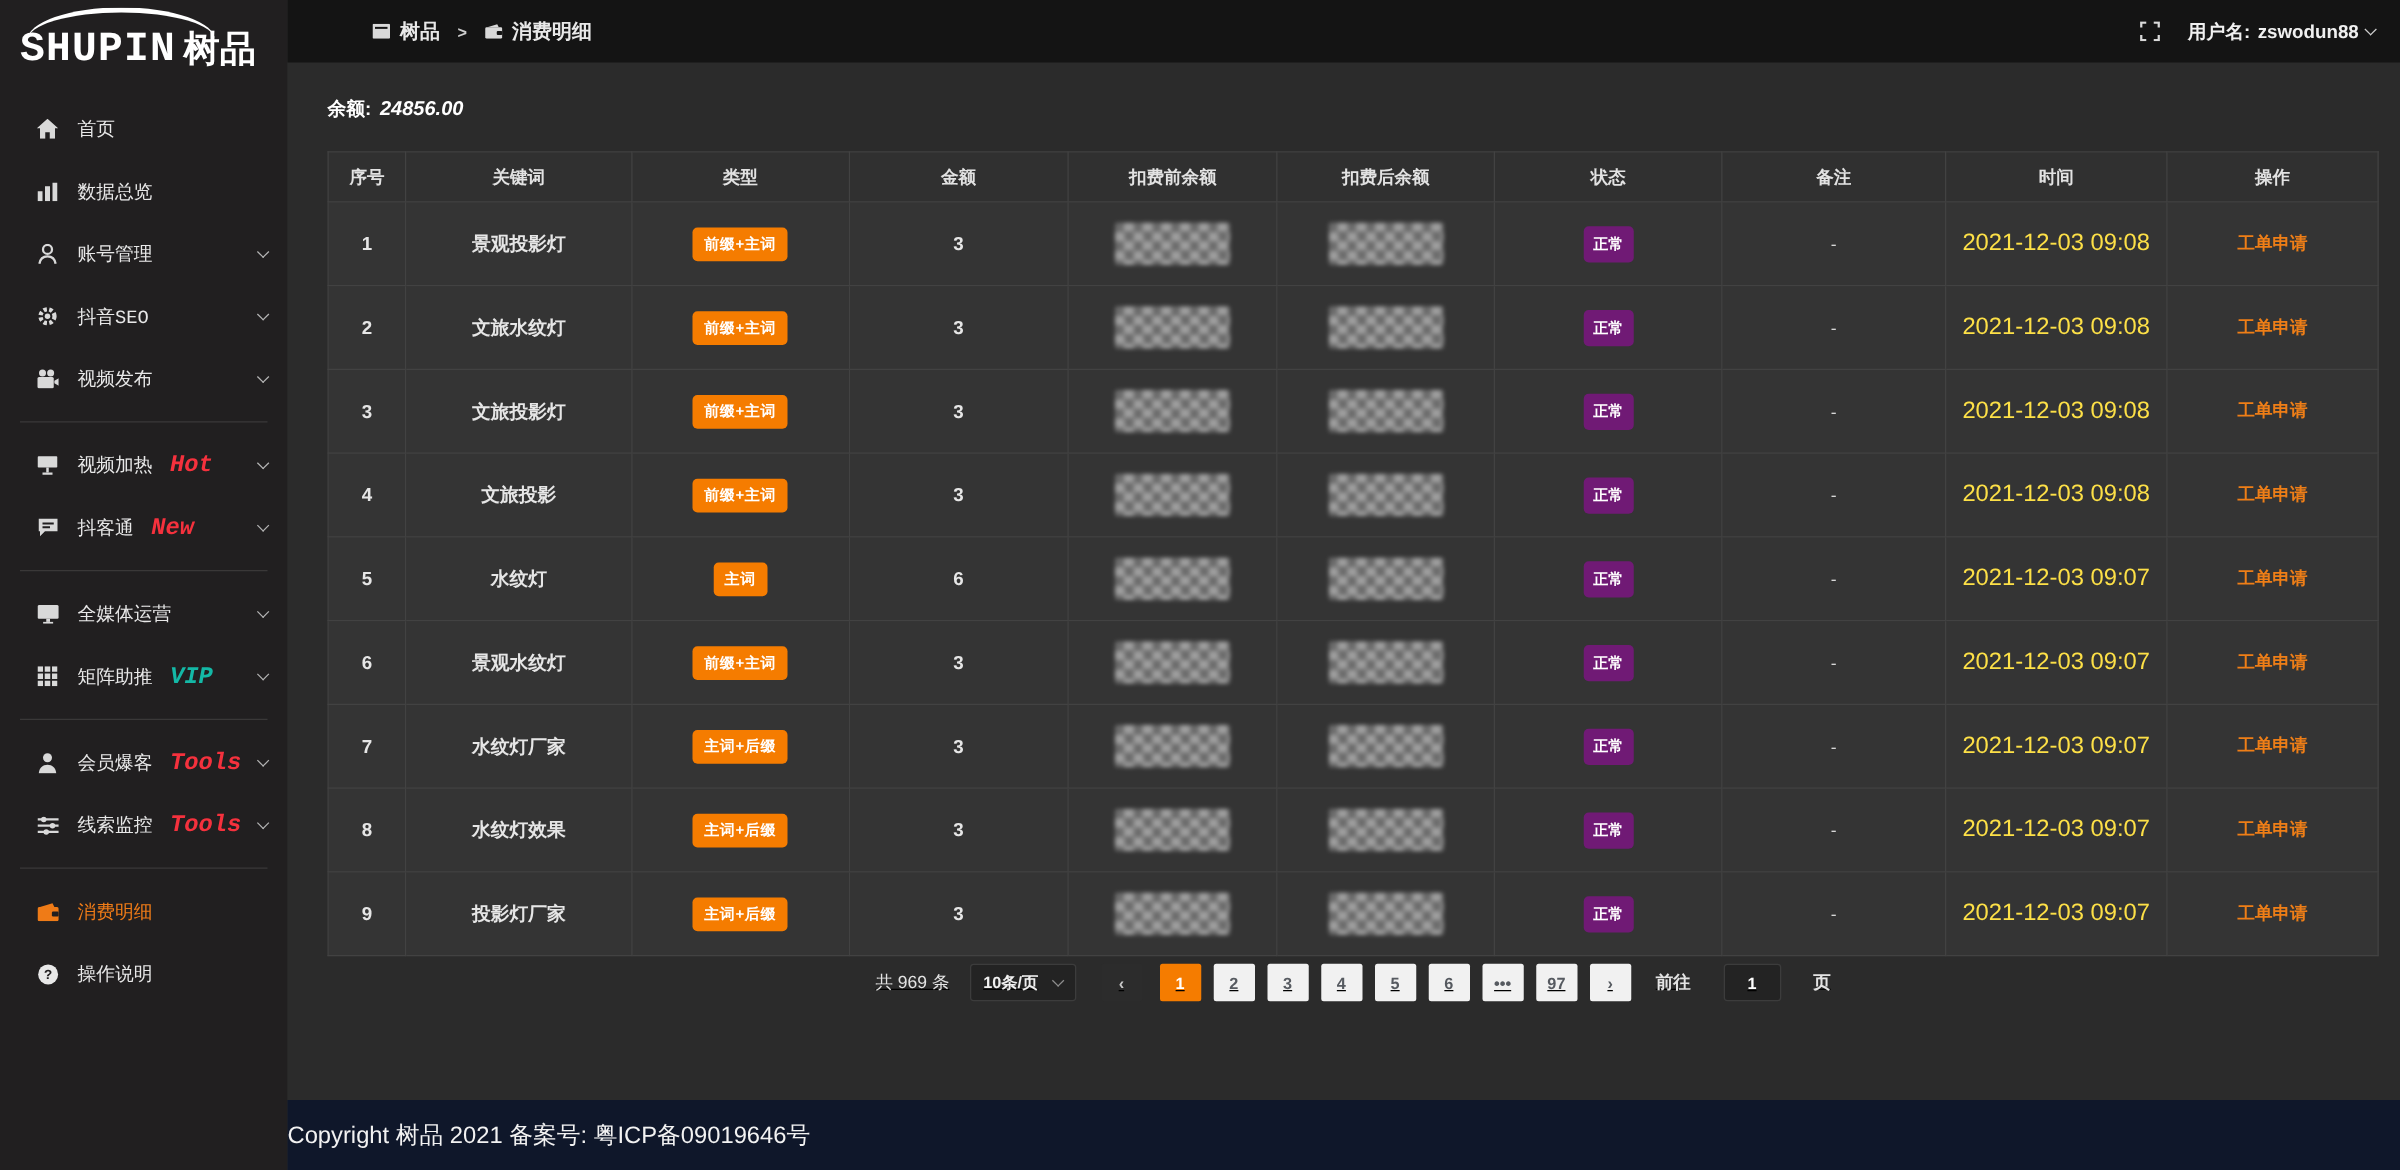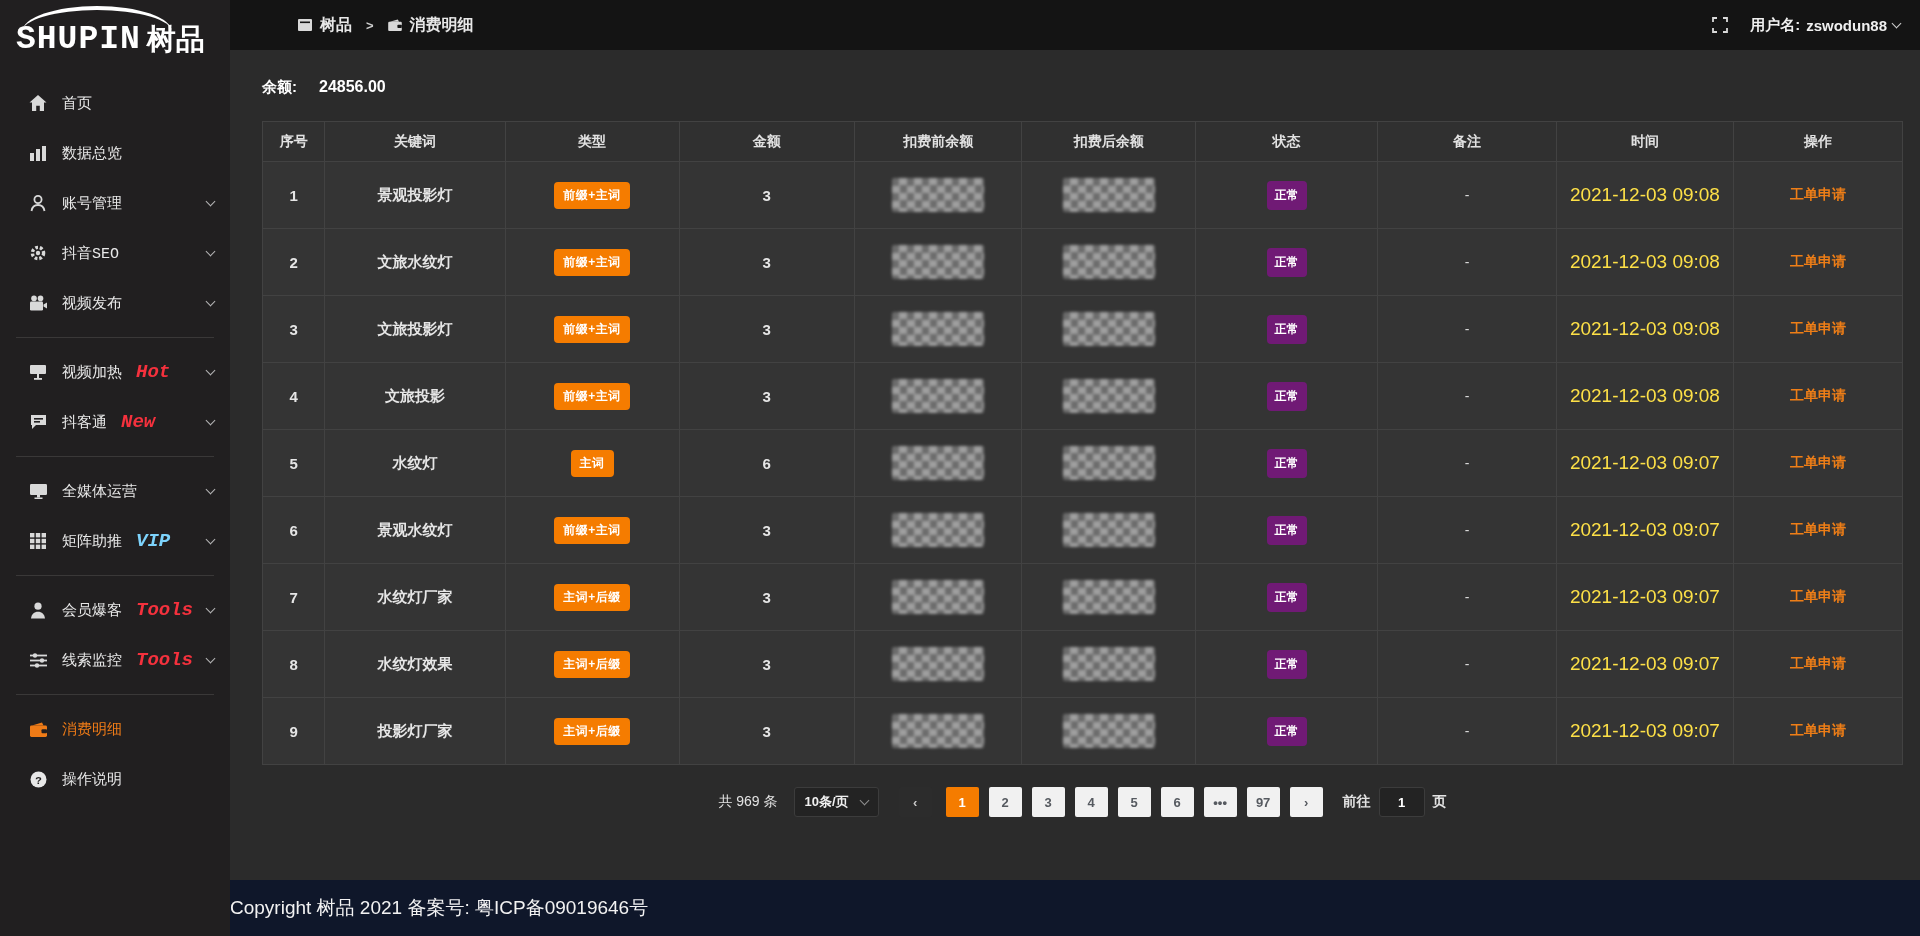--- a/index.html
+++ b/index.html
@@ -17,42 +17,42 @@
   .nav { padding-top:14px; }
   .nav-item { height:50px; display:flex; align-items:center; padding:0 16px 0 28px;
     font-size:15px; color:#e8e8e8; cursor:pointer; }
   .nav-item .nlabel { font-weight:500; }
   .nav-icon { width:20px; height:18px; margin-right:14px; display:inline-flex;
     align-items:center; justify-content:center; color:#d9d9d9; flex:0 0 20px; }
   .nav-item.active { color:#ef7b17; }
   .nav-item.active .nav-icon { color:#ef7b17; }
   .nav-badge { font-size:19px; font-weight:700; font-style:italic; margin-left:14px; }
   .nav-badge.red { color:#f5313d; }
-  .nav-badge.gold { color:#7dd3fc; }
+  .nav-badge.gold { color:#14b8a6; }
   .chev { margin-left:auto; display:flex; align-items:center; }
   .chev i { display:block; width:7px; height:7px; border-right:1.6px solid #b5b5b5;
     border-bottom:1.6px solid #b5b5b5; transform:rotate(45deg); margin-top:-4px; }
   .nav-divider { height:1px; background:#3a3838; margin:9px 16px; }
 
   
   .main { flex:1; display:flex; flex-direction:column; background:#2b2b2b; }
   .topbar { height:50px; background:#141414; display:flex; align-items:center;
     color:#e8e8e8; padding:0 20px 0 68px; flex:0 0 50px; }
   .crumb { display:flex; align-items:center; font-size:16px; font-weight:600; gap:8px; }
   .crumb .cicon { display:inline-flex; color:#d9d9d9; }
   .crumb-sep { color:#cfcfcf; font-size:13px; margin:0 6px; }
   .topbar-right { margin-left:auto; display:flex; align-items:center; gap:22px; }
   .fs-icon { display:inline-flex; color:#d9d9d9; cursor:pointer; }
   .user { font-size:15px; font-weight:600; color:#f0f0f0; display:flex; align-items:center;
     gap:6px; cursor:pointer; }
   .user .chev i { border-color:#cfcfcf; }
 
   .content { flex:1; padding:24px 17px 0 32px; }
   .balance { font-size:15px; font-weight:700; color:#fff; margin:4px 0 24px 0; }
-  .balance b { font-size:16px; margin-left:22px; }
+  .balance b { font-size:16px; margin-left:7px;font-style:italic; }
 
   
   table { width:100%; border-collapse:collapse; table-layout:fixed; }
   th, td { border:1px solid #424242; text-align:center; vertical-align:middle; }
   th { height:40px; background:#303030; color:#e2e2e2; font-size:14px; font-weight:600; }
   td { height:67px; background:#343434; color:#d8d8d8; font-size:14px; }
   td.strong { font-weight:600; color:#e6e6e6; font-size:15px; }
   th:nth-child(1), td:nth-child(1) { width:3.8%; }
   th:nth-child(2), td:nth-child(2) { width:11%; }
   th:nth-child(3), td:nth-child(3) { width:10.6%; }
@@ -66,32 +66,32 @@
     font-weight:600; padding:5px 9px; border-radius:4px; letter-spacing:.5px; }
   .status-badge { display:inline-block; background:#701a75; color:#fff; font-size:12px;
     font-weight:600; padding:6px 8px; border-radius:4px; }
   .censored { width:92px; height:34px; margin:0 auto; border-radius:2px; opacity:.8;
     background:repeating-conic-gradient(rgba(200,200,200,.9) 0% 25%, rgba(130,130,130,.9) 0% 50%);
     background-size:15px 15px; filter:blur(1.6px); }
   .action-link { color:#ee7e17; font-weight:600; font-size:14px; text-decoration:none; cursor:pointer; }
   .time-cell { font-size:19px; color:#fde047; font-weight:500; }
 
   
-  .pagination { display:flex; align-items:center; justify-content:center; gap:10px; margin-top:22px; }
+  .pagination { display:flex; align-items:center; justify-content:center; gap:10px; margin-top:6px;text-decoration:underline; }
   .pg-total { color:#e3e3e3; font-size:14px; margin-right:6px; }
   .pg-size { background:#232323; border:1px solid #3c3c3c; color:#f0f0f0; font-size:13px;
     height:30px; padding:0 10px; border-radius:3px; display:flex; align-items:center; gap:12px;
     cursor:pointer; margin-right:10px; font-weight:600; }
   .pg-size .chev i { border-color:#8f8f8f; }
   .pg-btn { min-width:33px; height:30px; display:flex; align-items:center; justify-content:center;
     font-size:13px; font-weight:700; border-radius:2px; cursor:pointer;
     background:#f1f1f1; color:#565a60; border:none; }
   .pg-btn.prev { background:#2c2c2c; color:#c9c9c9; margin-right:4px; }
   .pg-btn.active { background:#f57c00; color:#fff; }
-  .pg-goto { display:flex; align-items:center; gap:8px; margin-left:10px;
+  .pg-goto { display:flex; align-items:center; gap:26px; margin-left:10px;
     color:#e3e3e3; font-size:14px; font-weight:600; }
   .pg-input { width:46px; height:30px; background:#232323; border:1px solid #3c3c3c;
     border-radius:3px; color:#fff; font-size:13px; text-align:center; font-weight:600;
     font-family:"Liberation Sans","DejaVu Sans",sans-serif; }
 
   
   .footer { height:56px; background:#0f172a; display:flex; align-items:center;
     justify-content:flex-start; color:#f2f2f2; font-size:19px; flex:0 0 56px; margin-top:48px; }
 </style>
 </head>

